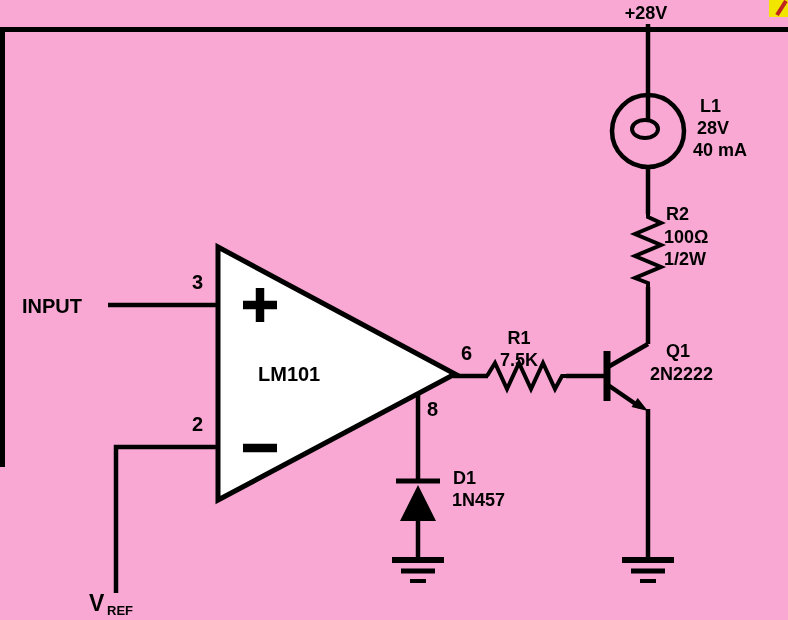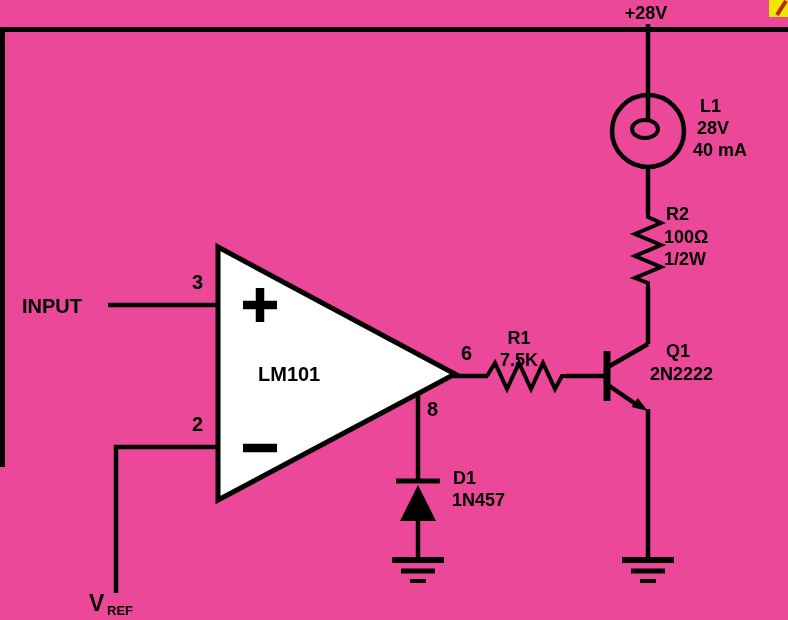--- a/index.html
+++ b/index.html
@@ -4,21 +4,21 @@
 <style>
   html, body {
     margin: 0;
     padding: 0;
     background: #ffffff;
   }
   .stage {
     position: relative;
     width: 788px;
     height: 620px;
-    background: #ec4899;
+    background: #f9a8d4;
     overflow: hidden;
     font-family: "Liberation Sans", sans-serif;
   }
   svg { display: block; }
   svg text {
     font-family: "Liberation Sans", sans-serif;
     font-weight: 700;
     fill: #000000;
   }
   .fs13 { font-size: 13px; }

